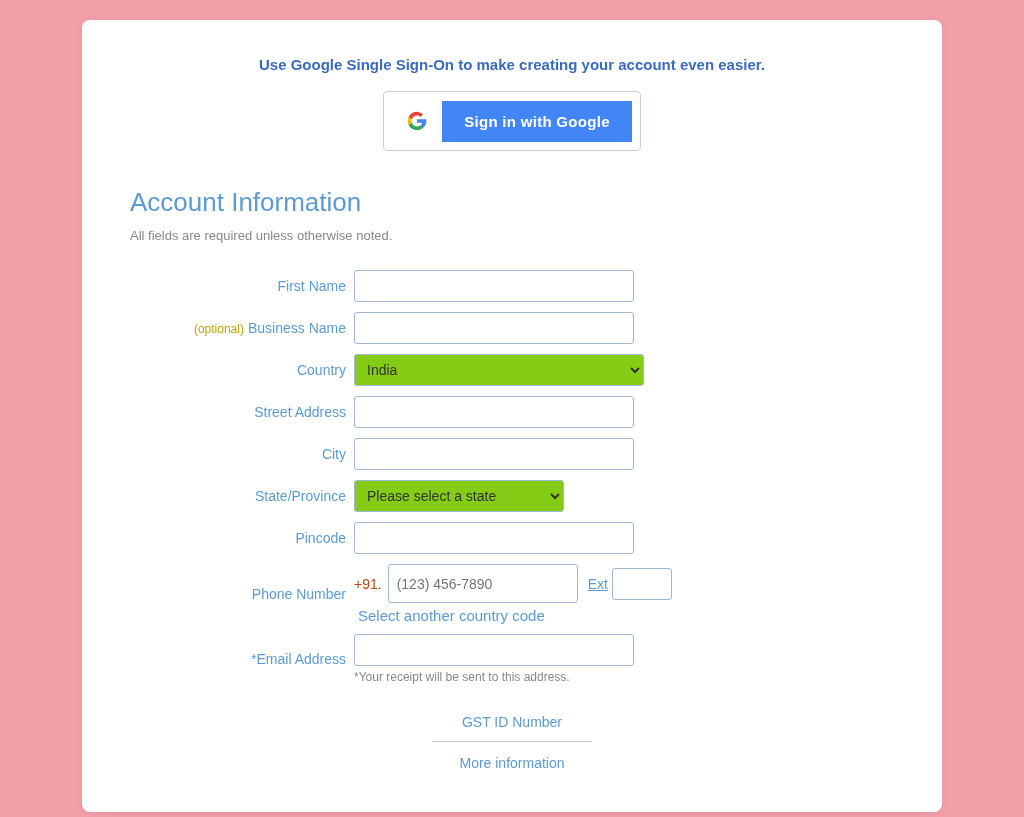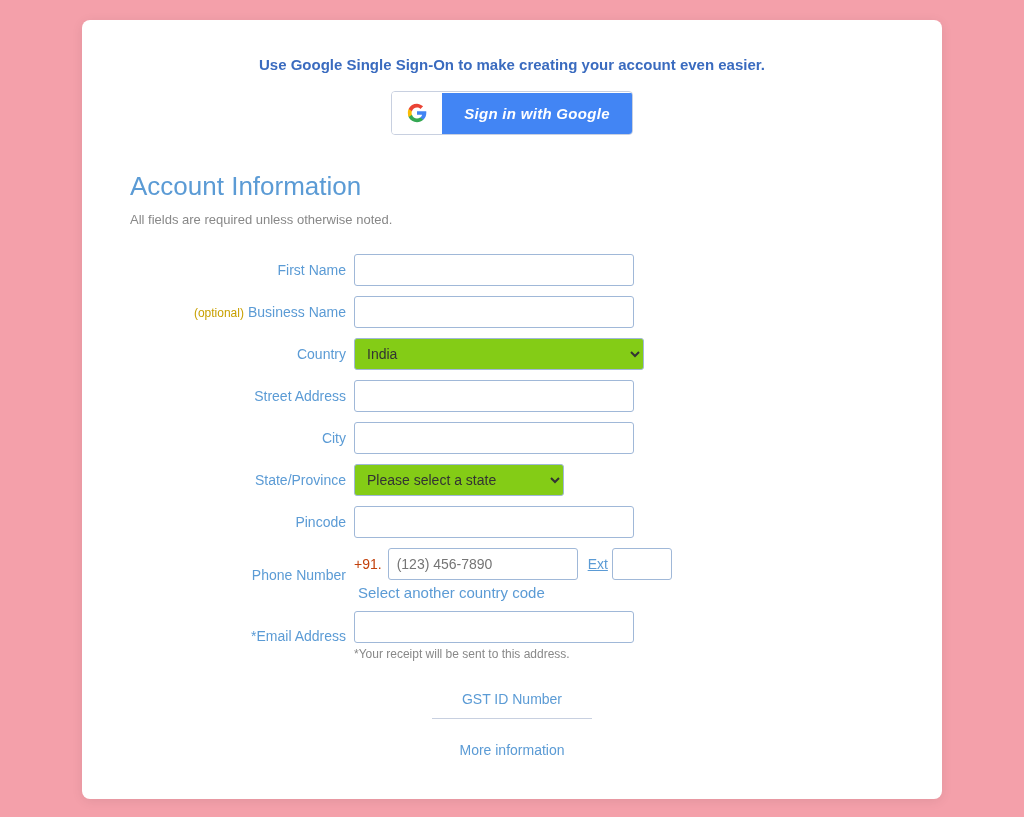--- a/index.html
+++ b/index.html
@@ -36,23 +36,22 @@
     }
 
     .google-btn {
       display: inline-flex;
       align-items: center;
       border: 1.5px solid #c8d0e0;
       border-radius: 4px;
       overflow: hidden;
       cursor: pointer;
       background: none;
-      padding: 0;
+      padding: 8px;
       font-size: 0;
-      font-style: italic;
     }
 
     .google-btn-icon {
       background: #ffffff;
       padding: 10px 14px;
       display: flex;
       align-items: center;
       justify-content: center;
     }
 
@@ -151,21 +150,21 @@
       margin-right: 2px;
     }
 
     .phone-input {
       border: 1.5px solid #a0b8d8;
       border-radius: 3px;
       padding: 6px 8px;
       font-size: 14px;
       color: #333;
       width: 190px;
-      height: 32px;
+      height: 39px;
       outline: none;
     }
 
     .ext-label {
       color: #5b9bd5;
       font-size: 14px;
       margin-left: 6px;
       text-decoration: underline;
     }
 
@@ -209,21 +208,21 @@
 
     .gst-divider {
       border: none;
       border-top: 1.5px solid #c8d0e0;
       width: 160px;
       margin: 10px auto;
     }
 
     .more-info {
       text-align: center;
-      margin-top: 22px;
+      margin-top: 12px;
     }
 
     .more-info-link {
       color: #5b9bd5;
       font-size: 14px;
       cursor: pointer;
       text-decoration: none;
     }
 
     

